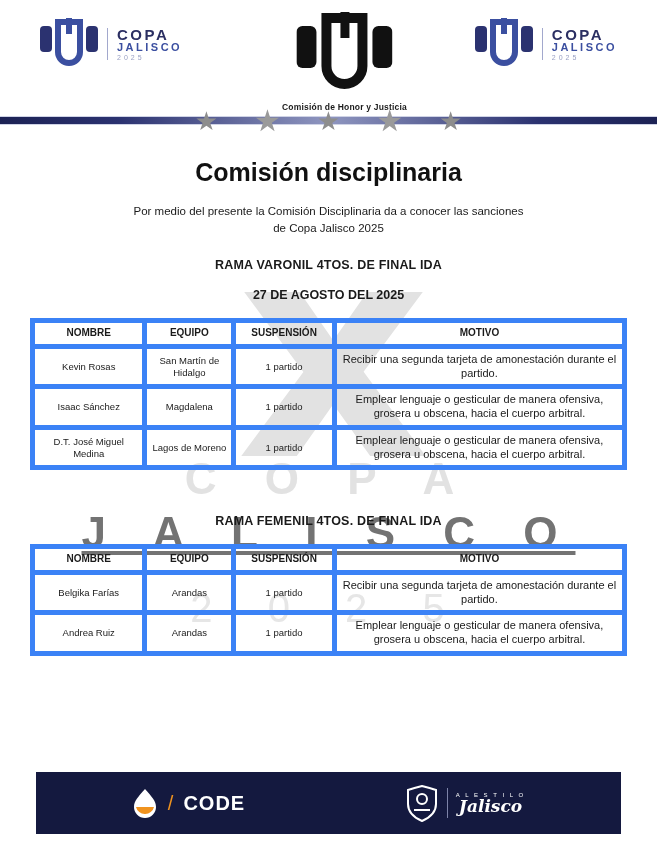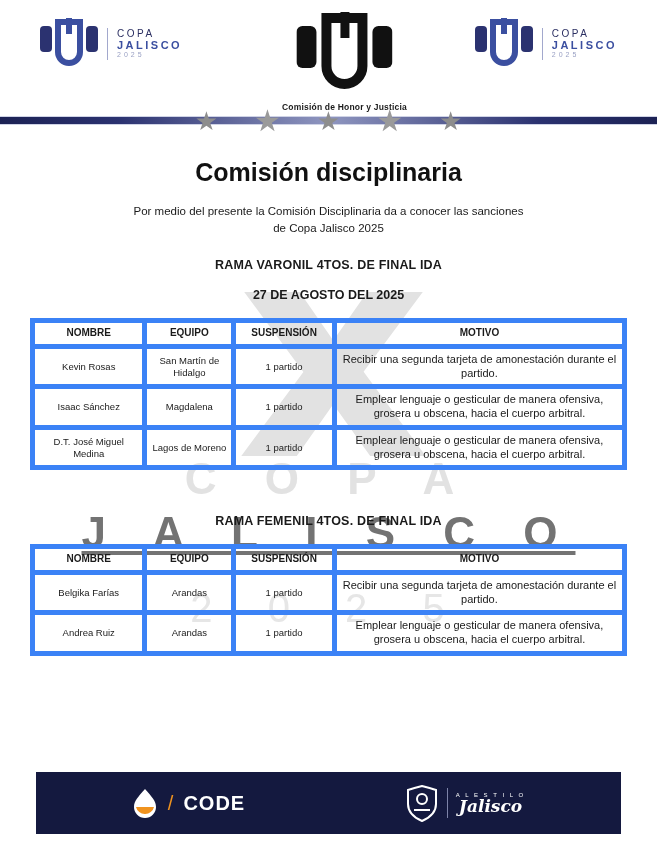--- a/index.html
+++ b/index.html
@@ -78,24 +78,24 @@
   .divider-v {
     width: 1px;
     height: 32px;
     background: #7b83b8;
     opacity: .7;
   }
   .copa-text {
     line-height: 1.05;
   }
   .copa-text .l1 {
-    font-size: 10px;
+    font-size: 15px;
     letter-spacing: 2.5px;
     color: #2b2f62;
-    font-weight: 400;
+    font-weight: 700;
   }
   .copa-text .l2 {
     font-size: 11px;
     letter-spacing: 2.5px;
     color: #3b4fa0;
     font-weight: 700;
   }
   .copa-text .l3 {
     font-size: 7px;
     letter-spacing: 3px;

